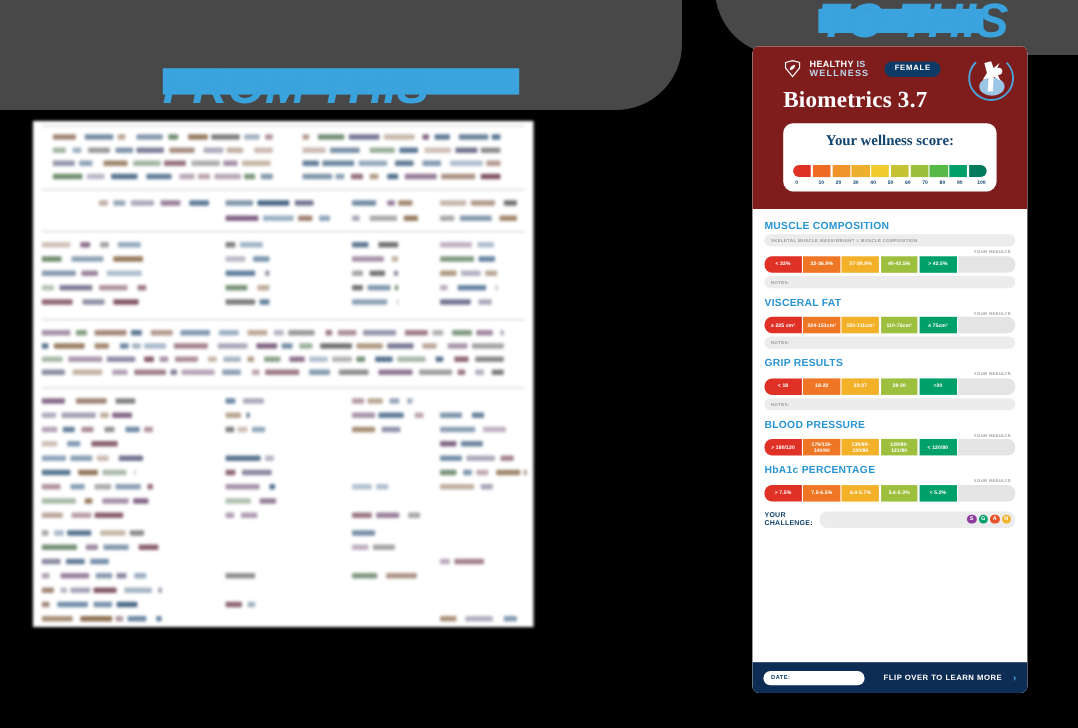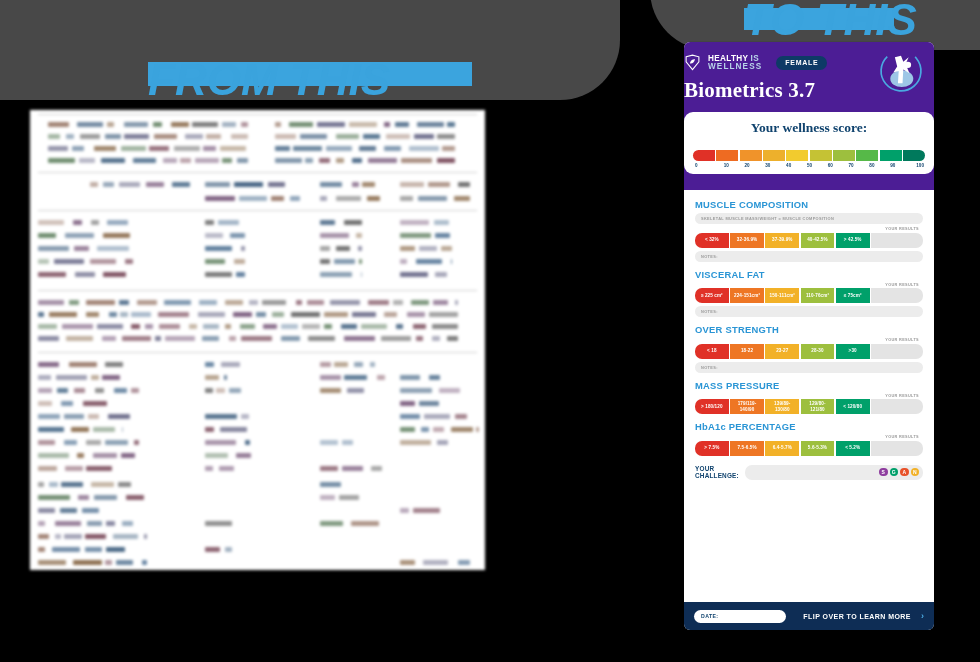--- a/index.html
+++ b/index.html
@@ -38,21 +38,21 @@
   }
   .dl { position:absolute; height:5px; border-radius:1px; opacity:.85; }
   .dr { position:absolute; height:1px; background:#cfcfcf; left:8px; right:8px; }
 
   
   #card {
     position:absolute; left:684px; top:42px; width:250px; height:588px;
     background:#ffffff; border-radius:6px; overflow:hidden;
     box-shadow:0 0 0 1px rgba(0,0,0,.05);
   }
-  #card-head { background:#4c1d95; padding:12px 0 16px; position:relative; }
+  #card-head { background:#7f1d1d; padding:12px 28px 16px; position:relative; }
 
   .logo-row { display:flex; align-items:center; gap:7px; }
   .logo-mark { width:17px; height:17px; flex:0 0 auto; }
   .logo-text { line-height:7.6px; }
   .logo-l1 { font-size:8.2px; font-weight:bold; color:#ffffff; letter-spacing:.3px; }
   .logo-l1 .lt { color:#b9d4ea; }
   .logo-l2 { font-size:8.2px; font-weight:bold; color:#b9d4ea; letter-spacing:1.1px; }
   .pill-female {
     background:#0e3a66; color:#fff; font-size:7px; font-weight:bold;
     letter-spacing:.7px; border-radius:9px; padding:3.5px 9px; margin-left:7px;
@@ -592,34 +592,34 @@
             <div class="band" style="background: rgb(224, 49, 39);">≥ 225 cm²</div>
             <div class="band" style="background: rgb(238, 118, 36);">224-151cm²</div>
             <div class="band" style="background: rgb(242, 177, 40);">150-111cm²</div>
             <div class="band" style="background: rgb(157, 191, 62);">110-76cm²</div>
             <div class="band last-col" style="background: rgb(0, 160, 106);">≤ 75cm²</div>
             <div class="result-slot"></div>
           </div>
           <div class="notes">NOTES:</div>
         </div>
         <div class="metric">
-          <div class="metric-title">OVER STRENGTH</div>
+          <div class="metric-title">GRIP RESULTS</div>
           <div class="results-label">YOUR RESULTS</div>
           <div class="bands">
             <div class="band" style="background: rgb(224, 49, 39);">&lt; 18</div>
             <div class="band" style="background: rgb(238, 118, 36);">18-22</div>
             <div class="band" style="background: rgb(242, 177, 40);">23-27</div>
             <div class="band" style="background: rgb(157, 191, 62);">28-30</div>
             <div class="band last-col" style="background: rgb(0, 160, 106);">&gt;30</div>
             <div class="result-slot"></div>
           </div>
           <div class="notes">NOTES:</div>
         </div>
         <div class="metric">
-          <div class="metric-title">MASS PRESSURE</div>
+          <div class="metric-title">BLOOD PRESSURE</div>
           <div class="results-label">YOUR RESULTS</div>
           <div class="bands">
             <div class="band" style="background: rgb(224, 49, 39);">&gt; 180/120</div>
             <div class="band" style="background: rgb(238, 118, 36);">179/119-<br>140/90</div>
             <div class="band" style="background: rgb(242, 177, 40);">139/89-<br>130/80</div>
             <div class="band" style="background: rgb(157, 191, 62);">129/80-<br>121/80</div>
             <div class="band last-col" style="background: rgb(0, 160, 106);">&lt; 120/80</div>
             <div class="result-slot"></div>
           </div>
         </div>

